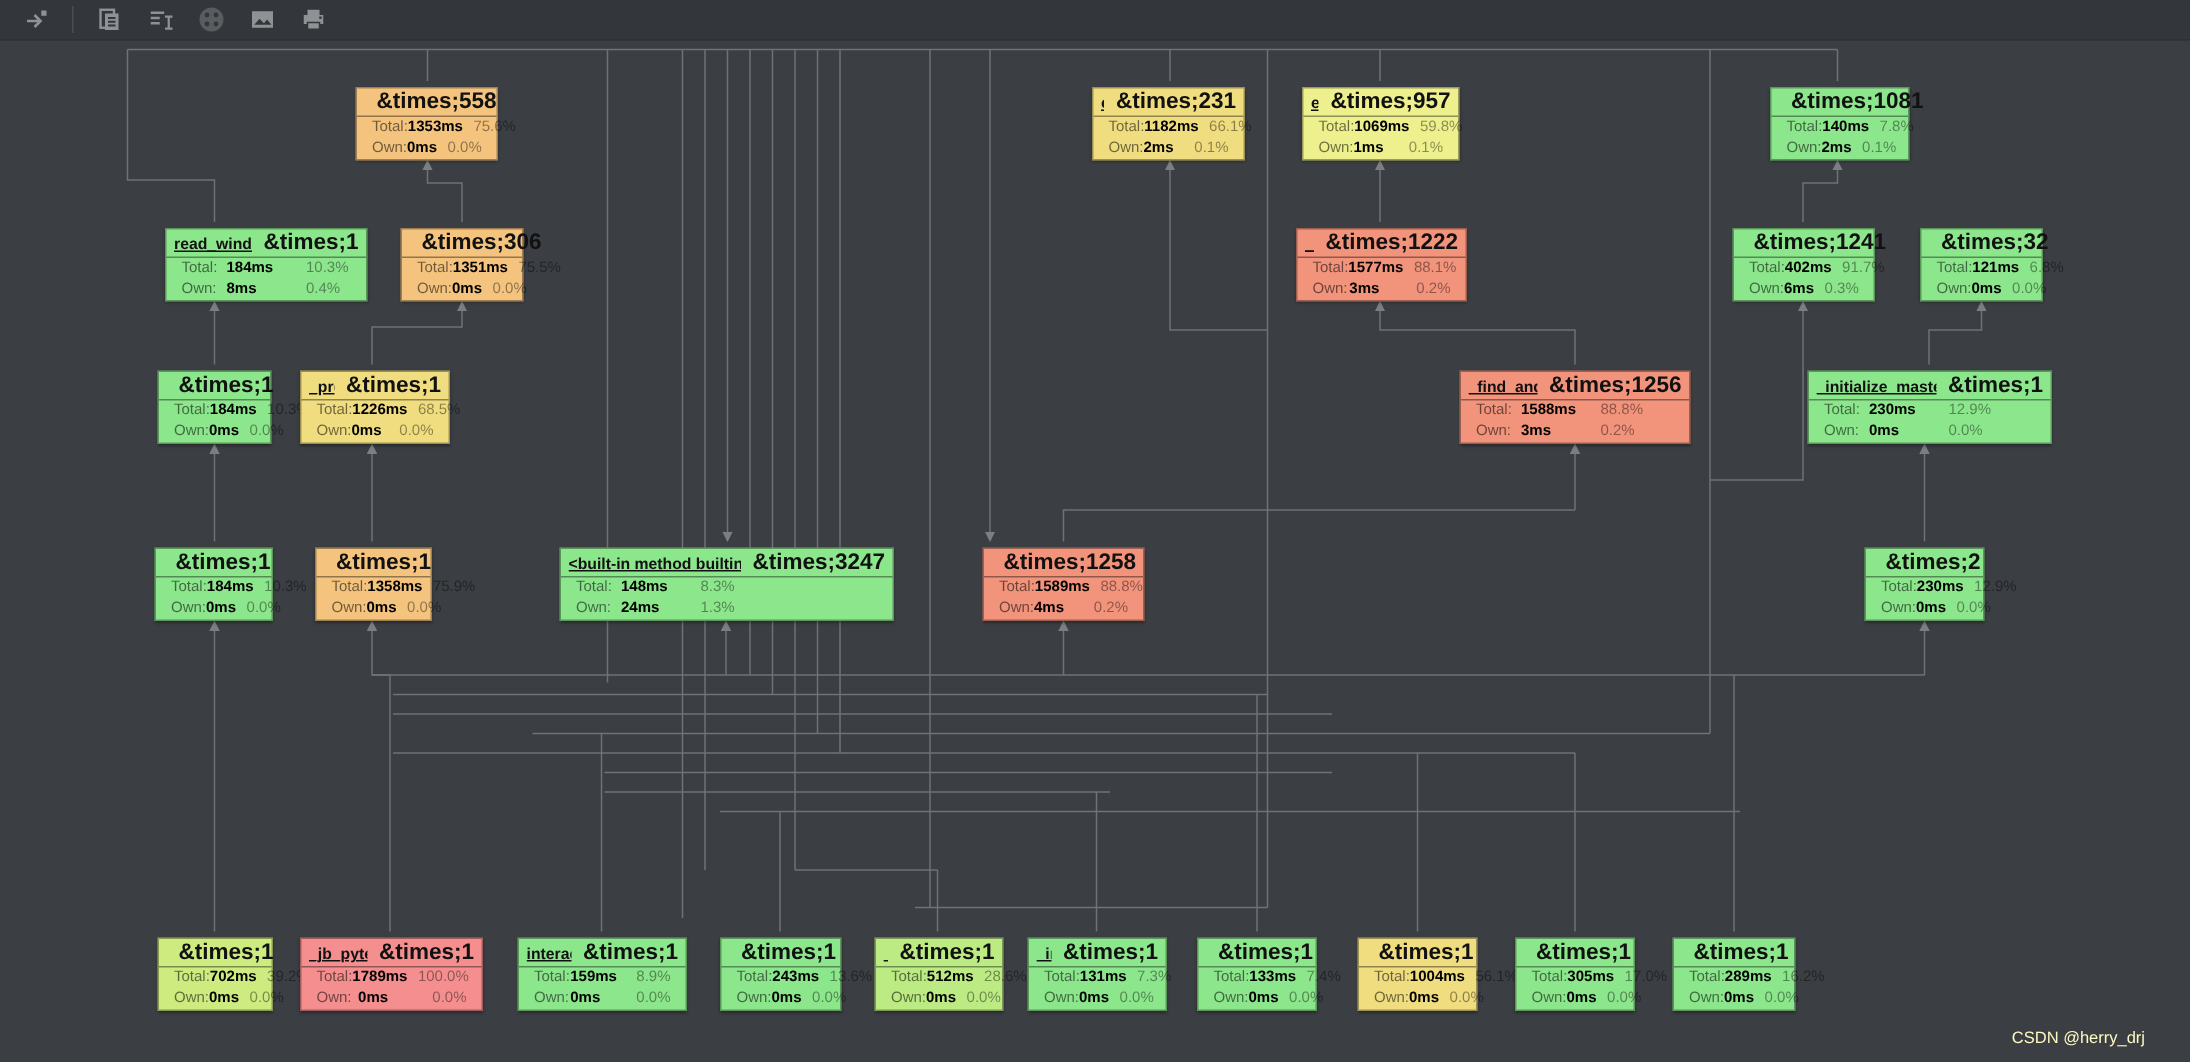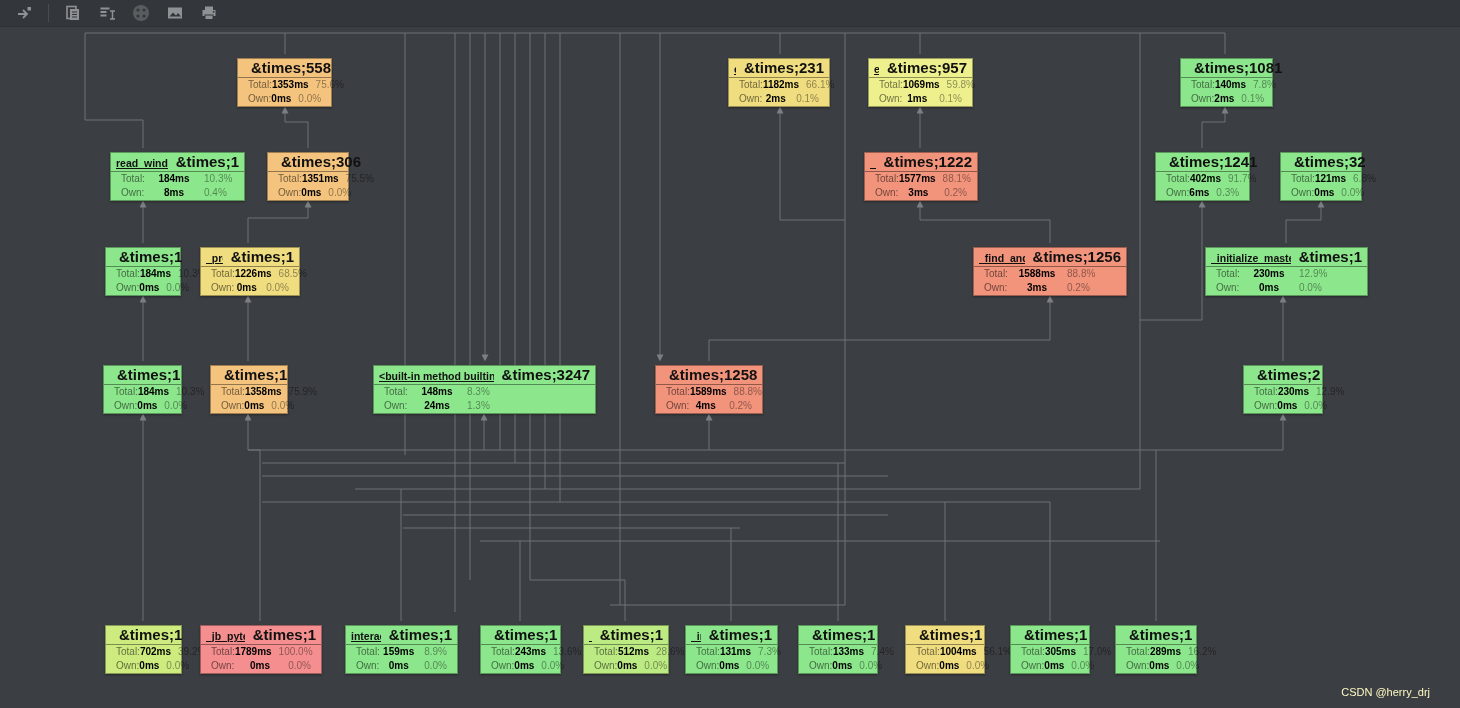--- a/index.html
+++ b/index.html
@@ -27,21 +27,21 @@
   }
   .node-header{
     display:flex;justify-content:space-between;align-items:baseline;gap:8px;
     font-weight:bold;font-size:10.5px;padding:2px 5px 1px 5px;
     border-bottom:1px solid rgba(0,0,0,.4);
   }
   .node-name{text-decoration:underline;overflow:hidden;text-overflow:clip;}
   .node-times{font-size:15px;}
   .node-row{display:flex;align-items:baseline;padding:0 10px;height:14px;}
   .row-label{color:rgba(0,0,0,.55);width:30px;}
-  .row-value{font-weight:bold;color:#000;width:46px;text-align:center;}
+  .row-value{font-weight:bold;color:#000;width:46px;text-align:left;}
   .row-pct{color:rgba(0,0,0,.42);margin-left:7px;}
   
   .c-green{background:#8ce68c;}
   .c-orange{background:#f4c47e;}
   .c-yellow{background:#f0dd7f;}
   .c-paleyellow{background:#edf08c;}
   .c-salmon{background:#f2937c;}
   .c-red{background:#f58f8f;}
   .c-yellowgreen{background:#cdeb7f;}
   .c-limegreen{background:#bdeb83;}

